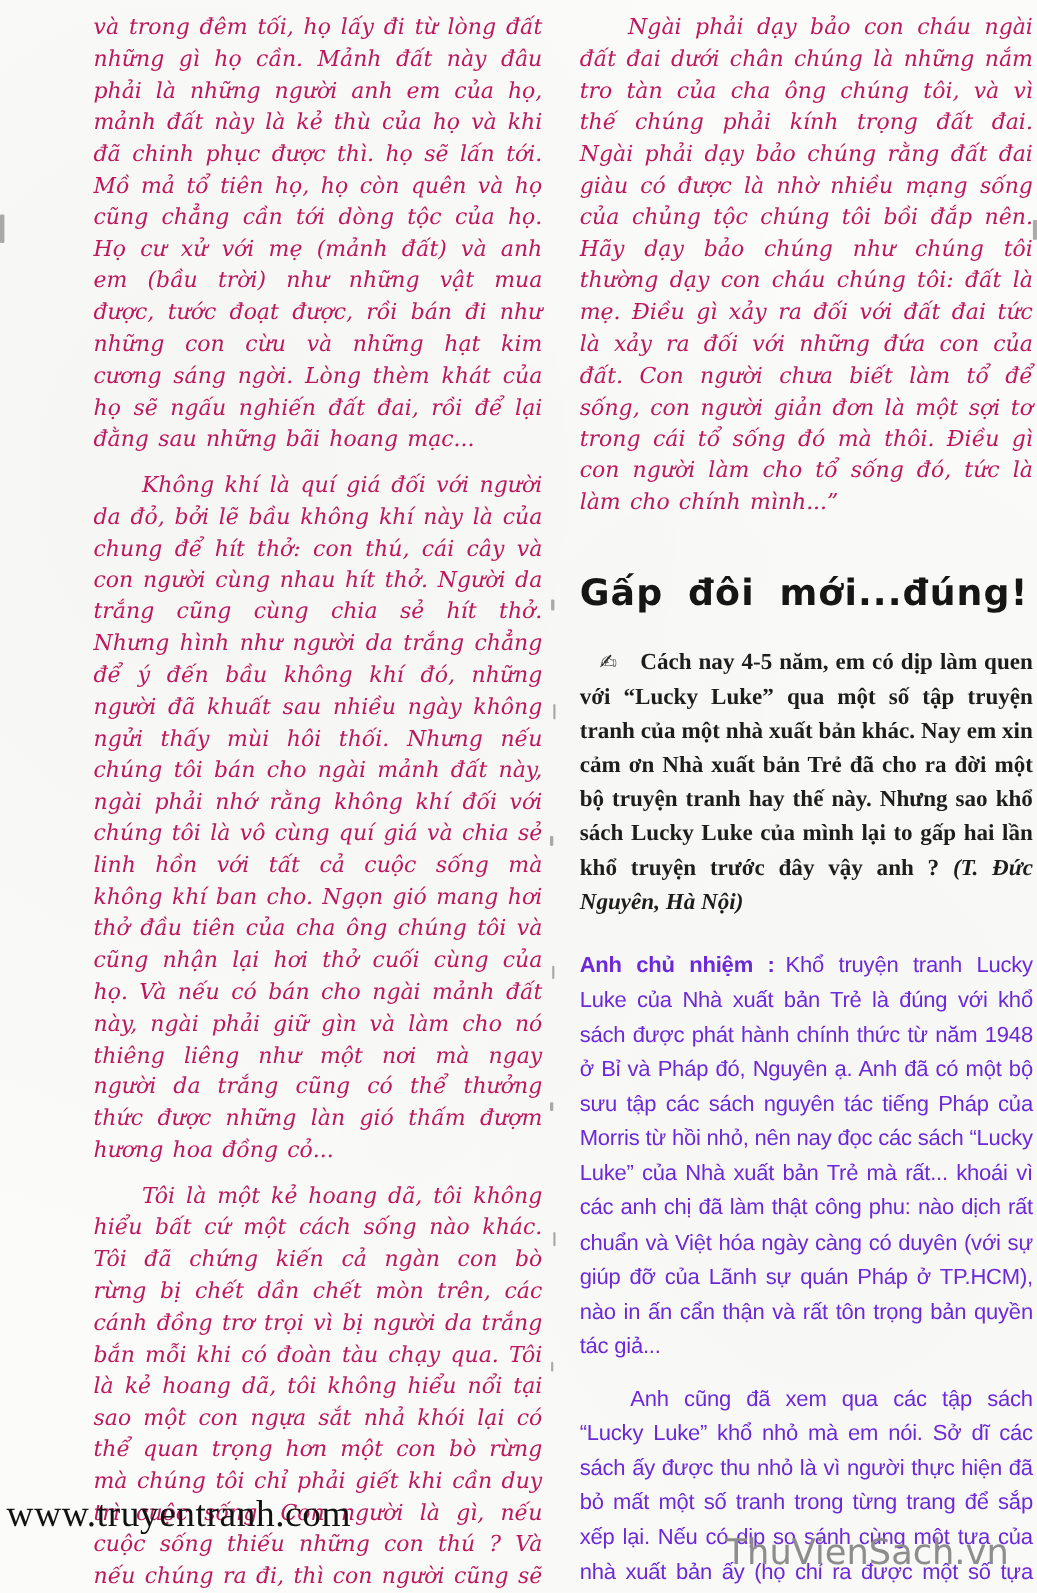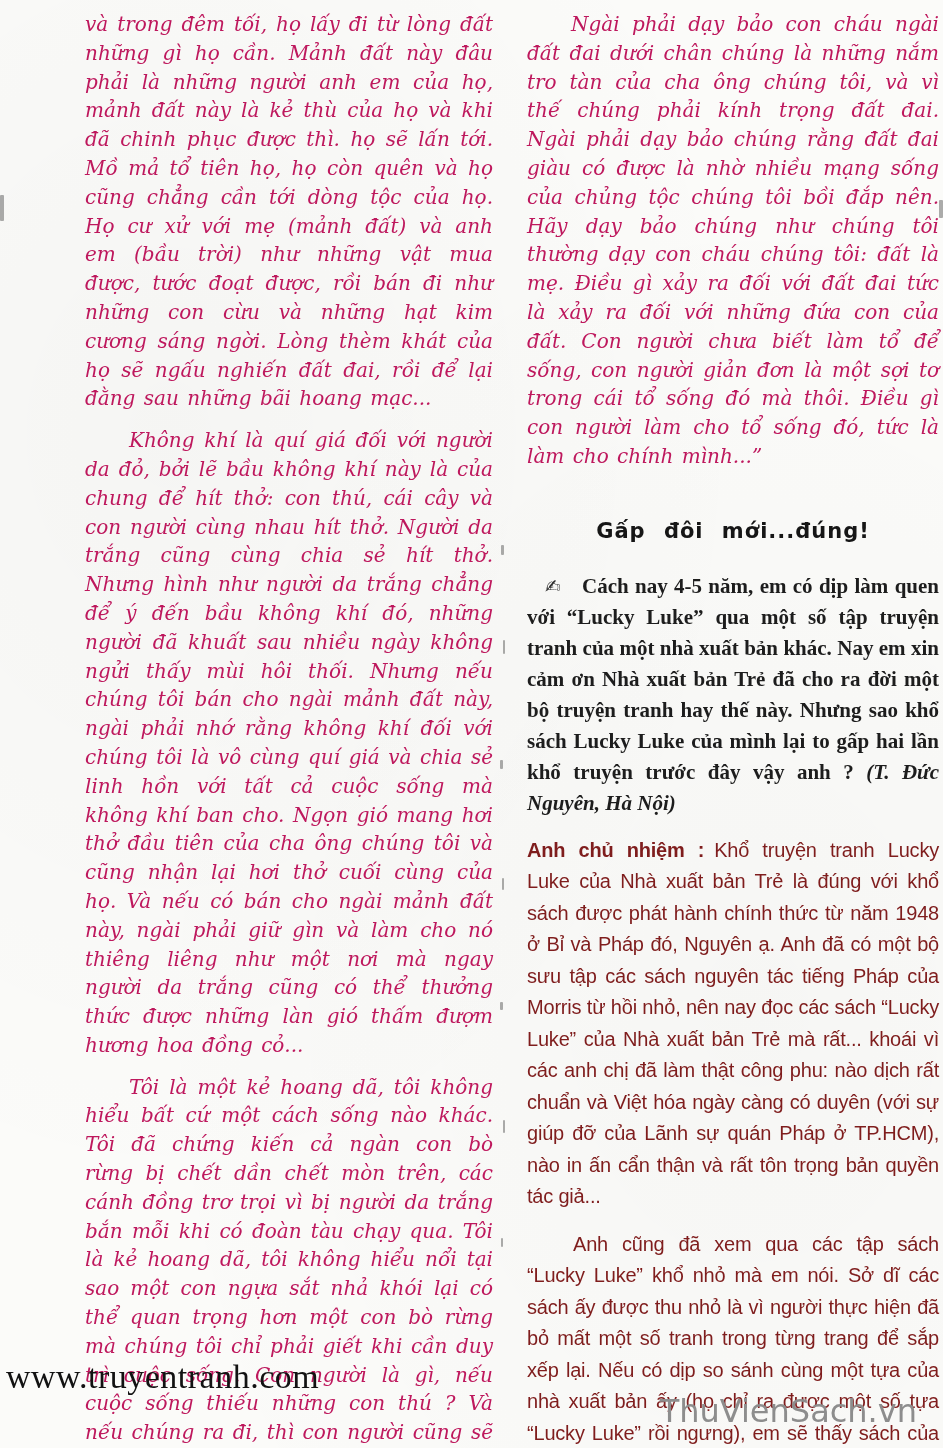--- a/index.html
+++ b/index.html
@@ -32,55 +32,54 @@
     text-align: justify;
     margin: 0 0 13px 0;
     word-spacing: 2px;
     color: #be185d;
   }
   p.indent { text-indent: 44px; }
 
   .section-title {
     font-family: "DejaVu Sans", sans-serif;
     font-weight: bold;
-    font-size: 21px;
+    font-size: 33px;
     letter-spacing: 1px;
     word-spacing: 10px;
     margin: 48px 0 28px 0;
     color: #161616;
-    text-align: center;
   }
 
   p.question {
     font-family: "Liberation Serif", serif;
     font-weight: bold;
     font-size: 21px;
     line-height: 31px;
     text-align: justify;
-    margin: 0 0 16px 0;
+    margin: 0 0 28px 0;
     text-indent: 18px;
     color: #1d1d1d;
   }
   .q-icon {
     font-family: "DejaVu Sans", sans-serif;
     font-weight: normal;
     font-size: 19px;
     margin-right: 20px;
     color: #2a2a2a;
   }
   .q-attrib { font-style: italic; }
 
   p.answer {
     font-family: "Liberation Sans", sans-serif;
     font-size: 20px;
     line-height: 31.5px;
     text-align: justify;
     letter-spacing: -0.2px;
     margin: 0 0 16px 0;
-    color: #7f1d1d;
+    color: #6d28d9;
   }
   p.answer.indent2 { text-indent: 46px; }
   .a-label { font-weight: bold; margin-right: 10px; }
 
   .footer-left {
     position: absolute;
     left: 6px; top: 1358px;
     font-family: "Liberation Serif", serif;
     font-size: 34px;
     letter-spacing: 0.5px;

